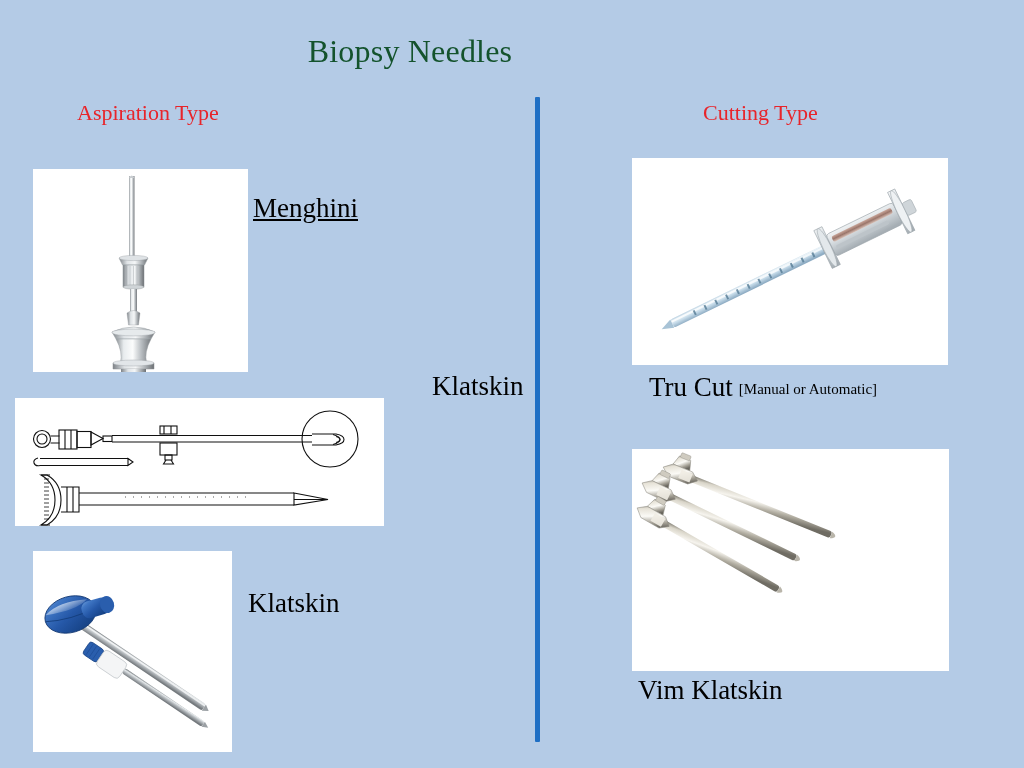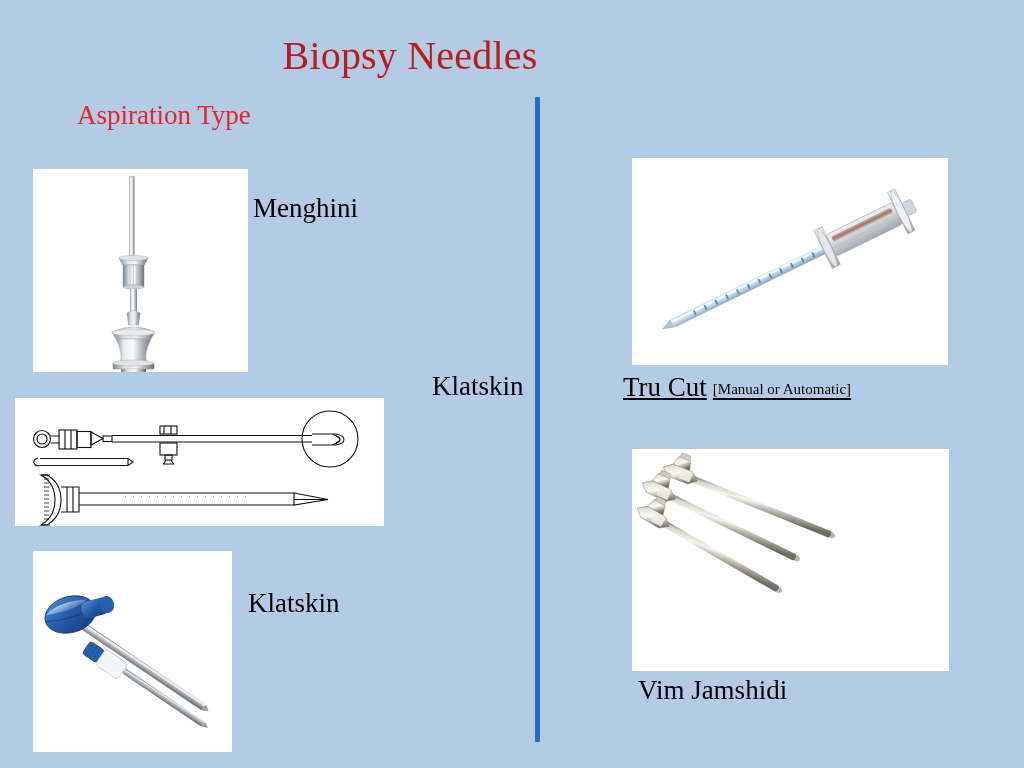--- a/index.html
+++ b/index.html
@@ -19,30 +19,30 @@
     inset: 0;
   }
 
   
   .slide-title {
     position: absolute;
     left: 0;
     top: 34px;
     width: 820px;
     text-align: center;
-    font-size: 40px;
-    color: #b91c1c;
+    font-size: 32px;
+    color: #14532d;
     letter-spacing: 0.2px;
     line-height: 1.1;
   }
 
   
   .col-header {
     position: absolute;
-    font-size: 27px;
+    font-size: 22px;
     color: #e8242a;
     line-height: 1.1;
     white-space: nowrap;
   }
   .col-header.left  { left: 77px;  top: 101px; }
   .col-header.right { left: 703px; top: 101px; }
 
   
   .divider {
     position: absolute;
@@ -69,42 +69,43 @@
   #panel-vimsilverman { left: 632px; top: 449px; width: 317px; height: 222px; }
 
   
   .needle-label {
     position: absolute;
     font-size: 27px;
     color: #000000;
     white-space: nowrap;
     line-height: 1.15;
   }
-  #label-menghini     { left: 253px; top: 193px; }
+  #label-menghini     { left: 253px; top: 193px; text-decoration: underline; }
   #label-klatskin     { left: 392px; top: 371px; margin-left: 40px; }
   #label-jamshidi     { left: 248px; top: 588px; }
-  #label-trucut       { left: 623px; top: 372px; text-decoration: underline; }
+  #label-trucut       { left: 649px; top: 372px; }
   #label-vimsilverman { left: 638px; top: 675px; }
 
   .label-sub {
     font-size: 15px;
     color: #000000;
     margin-left: 6px;
     vertical-align: 2px;
   }
 </style>
 </head>
 <body>
 
 <div class="slide">
 
   <div class="slide-title">Biopsy Needles</div>
 
   <div class="col-header left">Aspiration Type</div>
 
+  <div class="col-header right">Cutting Type</div>
 
   <div class="divider"></div>
 
   <div class="panel" id="panel-menghini">
     <svg viewBox="0 0 215 203" preserveAspectRatio="xMidYMid meet">
       <defs>
         <linearGradient id="steelV" x1="0" y1="0" x2="1" y2="0">
           <stop offset="0%" stop-color="#8d9296"></stop>
           <stop offset="22%" stop-color="#e8ecee"></stop>
           <stop offset="48%" stop-color="#fbfcfc"></stop>
@@ -371,15 +372,15 @@
         <rect x="30" y="72" width="134" height="7" rx="2.5" fill="url(#chrome)"></rect>
         <path d="M164 72 q9 3.5 0 7 z" fill="#b9b5aa"></path>
         <path d="M12 59 h12 l3 10 h-18 z" fill="url(#chromeHub)" stroke="#8c8980" stroke-width="0.5"></path>
         <path d="M9 69 h21 l8 6.5 l-8 6.5 h-21 l-8 -6.5 z" fill="url(#chromeHub)" stroke="#8c8980" stroke-width="0.5"></path>
         <rect x="19" y="71" width="12" height="9" fill="#efece3" opacity="0.9"></rect>
         <rect x="13" y="55" width="10" height="5" rx="1" fill="#cfcbc0" stroke="#8c8980" stroke-width="0.4"></rect>
       </g>
     </svg>
   </div>
 
-  <div class="needle-label" id="label-vimsilverman">Vim Jamshidi</div>
+  <div class="needle-label" id="label-vimsilverman">Vim Klatskin</div>
 
 </div>
 
 </body></html>

